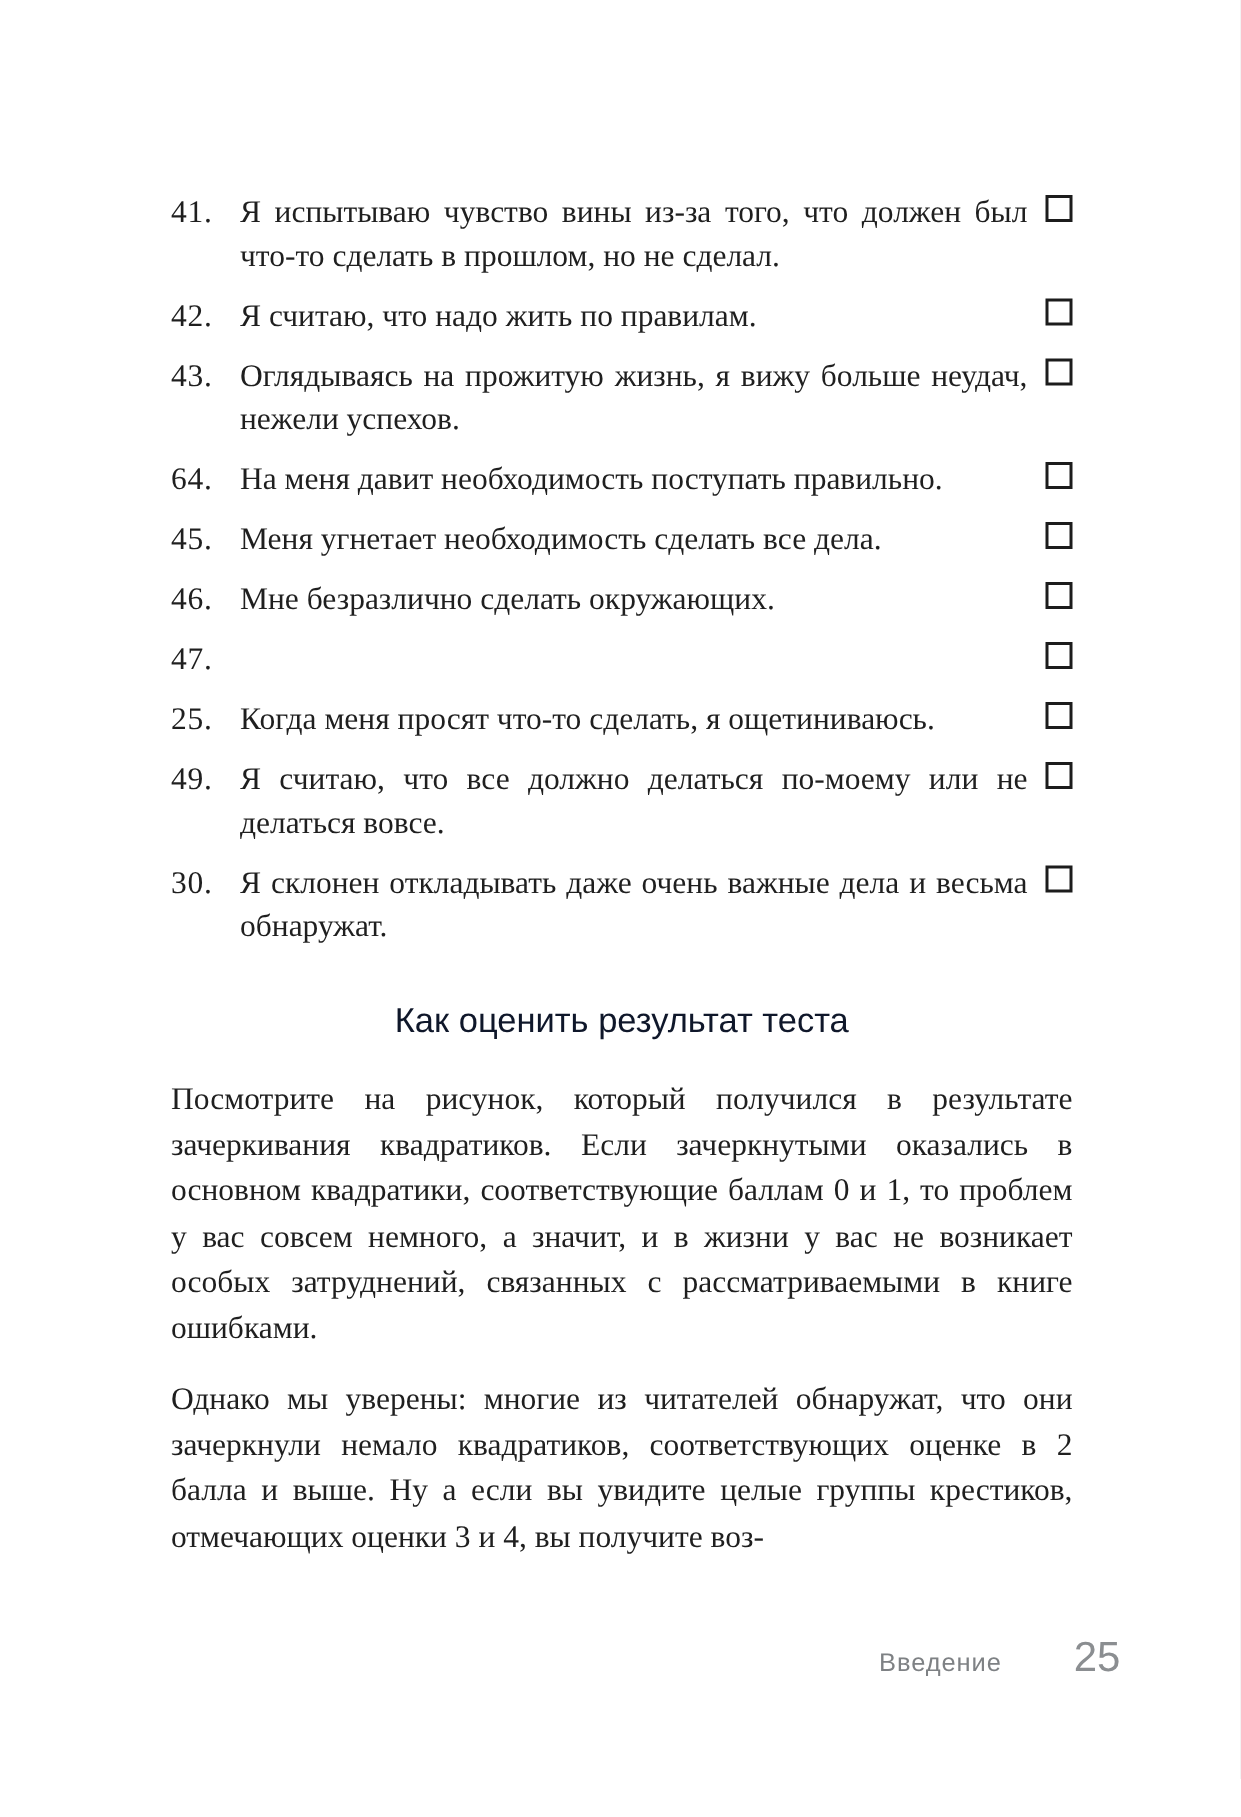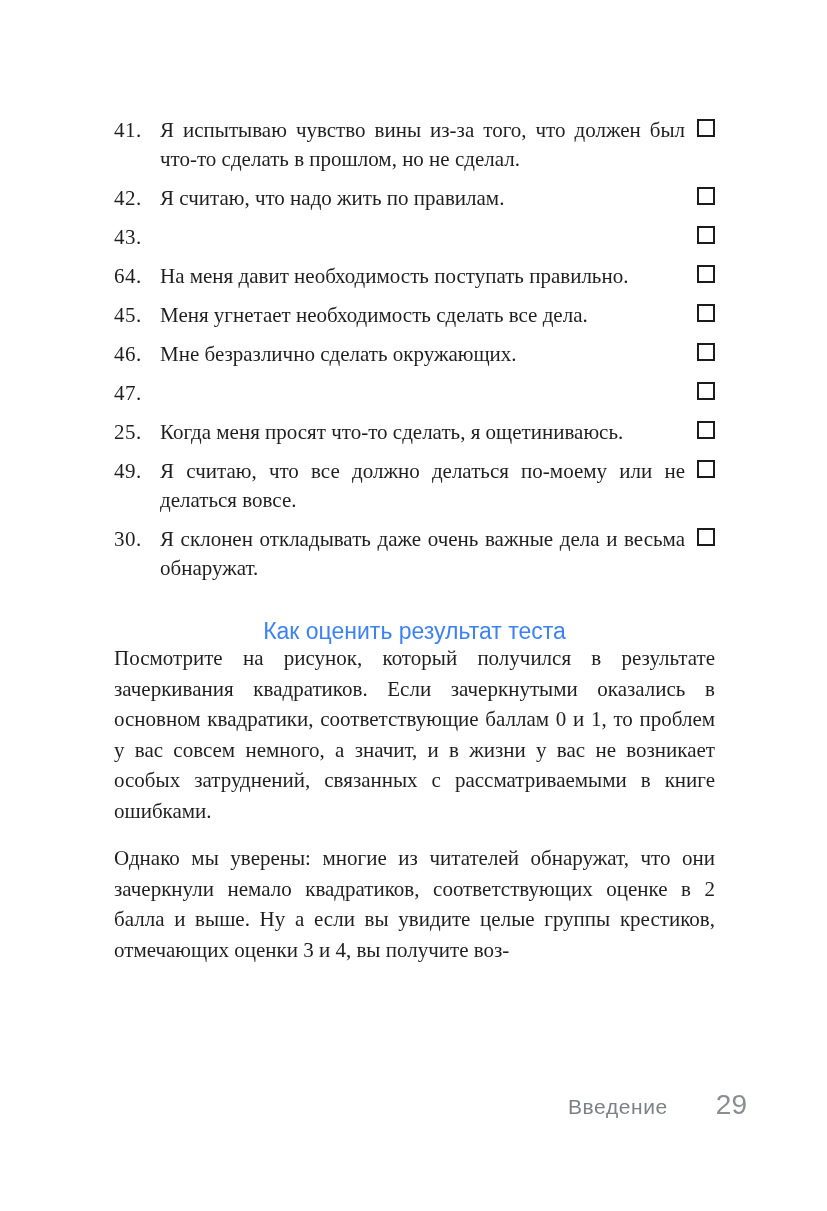--- a/index.html
+++ b/index.html
@@ -20,20 +20,21 @@
     top: 116px;
     width: 601px;
   }
   
   .quiz-item {
     display: flex;
     align-items: flex-start;
     font-size: 21px;
     line-height: 29px;
     margin-bottom: 10px;
+    margin-top: 11px;
   }
   .qnum {
     flex: 0 0 46px;
     letter-spacing: 0.5px;
   }
   .qtext {
     flex: 0 0 525px;
     text-align: justify;
     hyphens: auto;
     font-family: Liberation Serif, serif;
@@ -48,43 +49,43 @@
     flex: 0 0 18px;
   }
   
   .section-heading {
     margin-top: 36px;
     text-align: center;
     font-family: "Liberation Sans", "DejaVu Sans", sans-serif;
     font-size: 23px;
     line-height: 24px;
     font-weight: 500;
-    color: #3b82f6;
+    color: #0f172a;
   }
   
-  .body-paragraphs { }
+  .body-paragraphs { margin-top: 25px; }
   .body-paragraphs p {
     font-size: 21px;
     line-height: 30.5px;
     text-align: justify;
     hyphens: auto;
     margin-bottom: 17px;
   }
   
   .footer {
     position: absolute;
     top: 1089px;
     right: 80px;
     display: flex;
     align-items: baseline;
     gap: 48px;
     font-family: "Liberation Sans", "DejaVu Sans", sans-serif;
   }
   .footer .chapter {
-    font-size: 21px;
+    font-size: 17px;
     letter-spacing: 0.6px;
     color: #7e8184;
   }
   .footer .pagenum {
     font-size: 28px;
     font-weight: 500;
     color: #8b8e91;
   }
 </style>
 </head>
@@ -99,20 +100,21 @@
         <span class="qtext">Я испытываю чувство вины из-за того, что должен был что-то сделать в прошлом, но не сделал.</span>
         <span class="qbox"></span>
       </div>
       <div class="quiz-item">
         <span class="qnum">42.</span>
         <span class="qtext">Я считаю, что надо жить по правилам.</span>
         <span class="qbox"></span>
       </div>
       <div class="quiz-item">
         <span class="qnum">43.</span>
+        <span class="qtext">Оглядываясь на прожитую жизнь, я вижу больше неудач, нежели успехов.</span>
         <span class="qbox"></span>
       </div>
       <div class="quiz-item">
         <span class="qnum">64.</span>
         <span class="qtext">На меня давит необходимость поступать правильно.</span>
         <span class="qbox"></span>
       </div>
       <div class="quiz-item">
         <span class="qnum">45.</span>
         <span class="qtext">Меня угнетает необходимость сделать все дела.</span>
@@ -148,15 +150,15 @@
 
     <div class="body-paragraphs">
       <p>Посмотрите на рисунок, который получился в результате зачеркивания квадратиков. Если зачеркнутыми оказались в основном квадратики, соответствующие баллам 0 и 1, то проблем у вас совсем немного, а значит, и в жизни у вас не возникает особых затруднений, связанных с рассматриваемыми в книге ошибками.</p>
       <p>Однако мы уверены: многие из читателей обнаружат, что они зачеркнули немало квадратиков, соответствующих оценке в 2 балла и выше. Ну а если вы увидите целые группы крестиков, отмечающих оценки 3 и 4, вы получите воз-</p>
     </div>
 
   </div>
 
   <div class="footer">
     <span class="chapter">Введение</span>
-    <span class="pagenum">29</span>
+    <span class="pagenum">25</span>
   </div>
 </div>
 
 </body></html>

